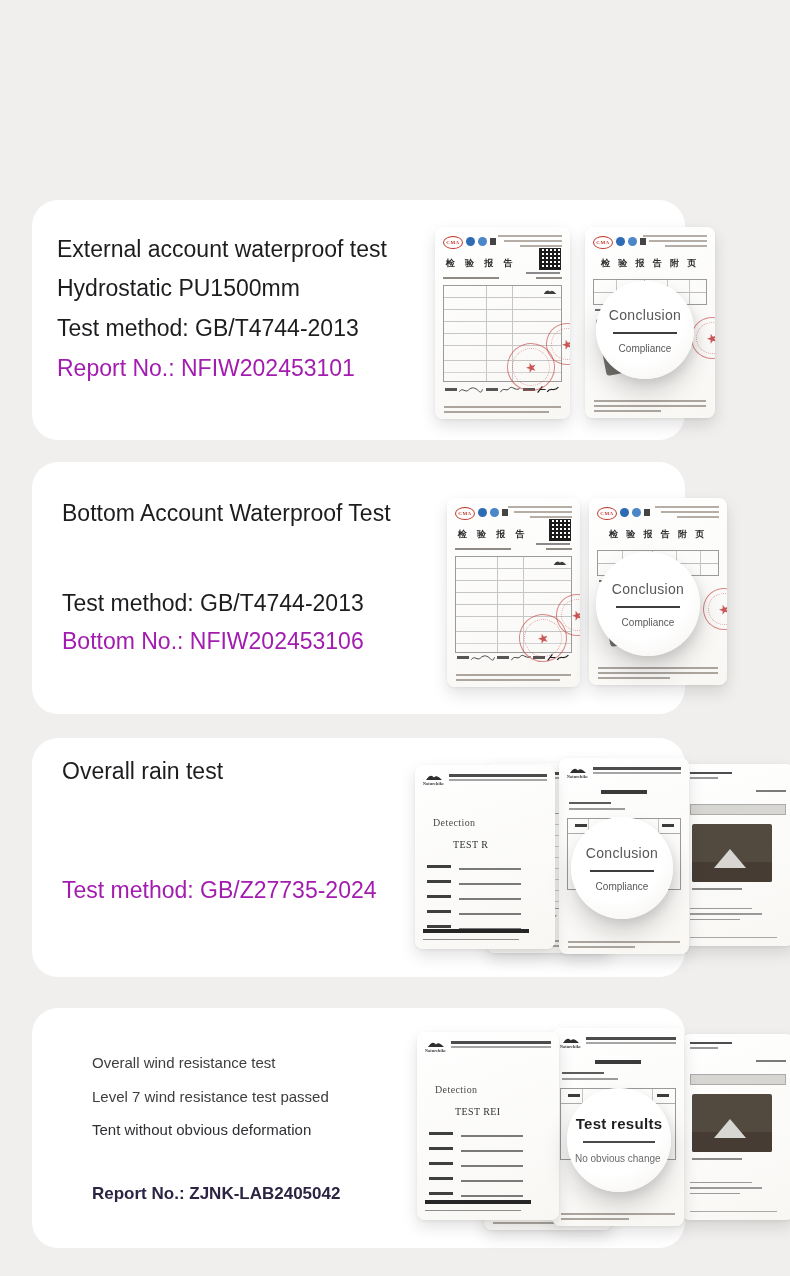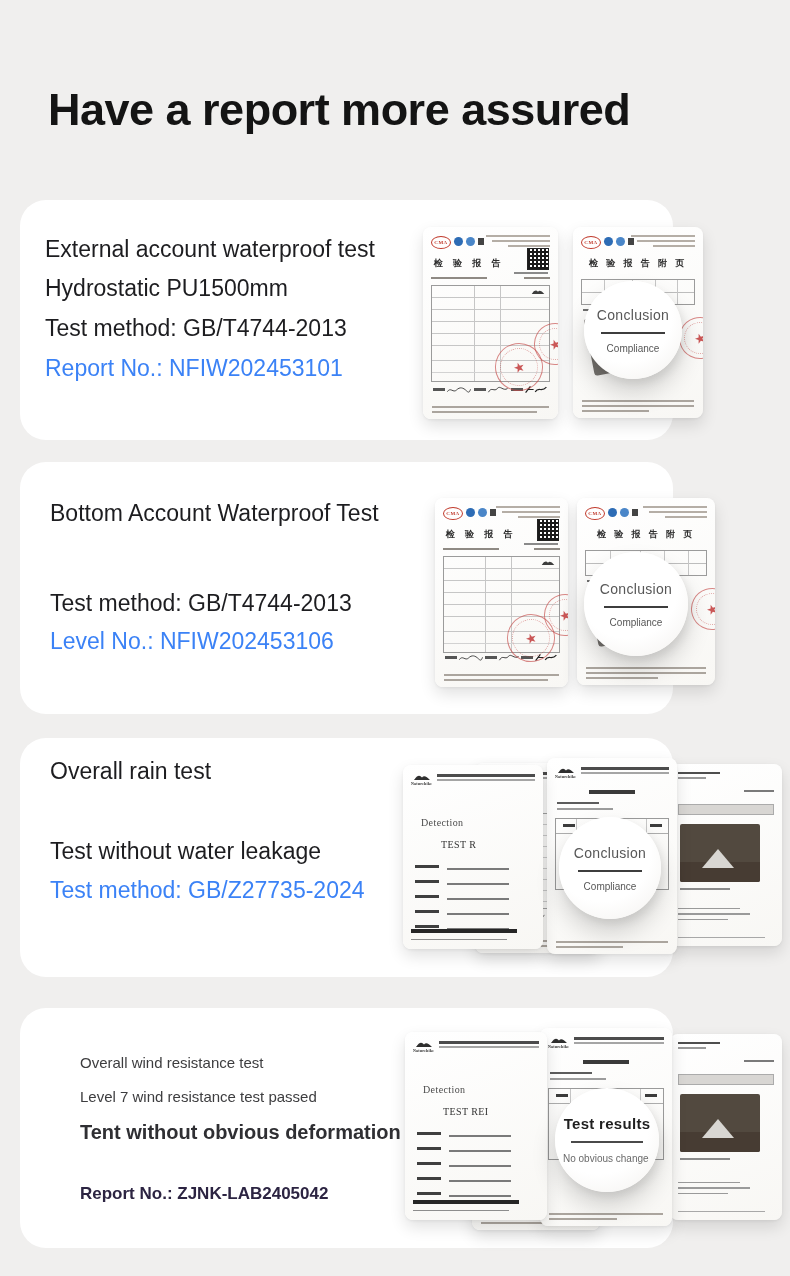--- a/index.html
+++ b/index.html
@@ -2,36 +2,36 @@
 <html><head>
 <meta charset="utf-8">
 <style>
   html,body{margin:0;padding:0;}
   body{background:#f0efee;font-family:"Liberation Sans", sans-serif;}
   .stage{position:relative;width:790px;height:1276px;background:#f0efee;overflow:hidden;}
 
   .page-title{position:absolute;left:48px;top:84px;margin:0;font-size:45px;font-weight:600;
     color:#141414;letter-spacing:-0.5px;}
 
-  .card{position:absolute;left:20px;width:653px;background:#ffffff;border-radius:26px;}
+  .card{position:absolute;left:32px;width:653px;background:#ffffff;border-radius:26px;}
   .card1{top:200px;height:240px;}
   .card2{top:462px;height:252px;}
   .card3{top:738px;height:239px;}
   .card4{top:1008px;height:240px;}
 
   .tline{position:absolute;margin:0;white-space:nowrap;font-weight:500;}
   .t-main{font-size:23px;color:#1d1d20;}
-  .t-purple{color:#3b82f6;}
+  .t-purple{color:#a21caf;}
   .card1 .tline{left:25px;}
   .card2 .tline,.card3 .tline{left:30px;}
   .card4 .tline{left:60px;}
 
   
   .t-s{font-size:15px;color:#3d3d3f;font-weight:400;}
-  .t-m{font-size:20px;color:#2f2f33;font-weight:700;}
+  .t-m{font-size:15px;color:#2f2f33;font-weight:400;}
   .t-xs{font-size:14px;color:#3d3d3f;font-weight:400;}
   .t-rep{font-size:17px;font-weight:700;color:#2c2442;}
 
   .certs{position:absolute;inset:0;}
 
   
   .doc{position:absolute;background:linear-gradient(160deg,#ffffff 0%,#f8f7f4 100%);
     border-radius:8px;box-shadow:0 7px 16px rgba(0,0,0,0.12),0 1px 3px rgba(0,0,0,0.06);overflow:hidden;font-family:Liberation Serif, serif;}
 
   
@@ -147,21 +147,20 @@
   .f-l1{width:62px;} .f-l2{width:72px;} .f-l3{width:50px;}
   .f-bottom{position:absolute;left:8px;bottom:8px;width:78%;height:1.5px;background:#a8a8a8;}
 
   svg{display:block;}
 </style>
 </head>
 <body>
 
 <div class="stage">
 
-  <h1 class="page-title">Have a report more assured</h1>
 
   <section class="card card1">
     <p class="tline t-main" style="top:36px">External account waterproof test</p>
     <p class="tline t-main" style="top:75px">Hydrostatic PU1500mm</p>
     <p class="tline t-main" style="top:115px">Test method: GB/T4744-2013</p>
     <p class="tline t-main t-purple" style="top:155px">Report No.: NFIW202453101</p>
 
     <div class="certs">
 
       <div class="doc" style="left:403px;top:27px;width:135px;height:192px;">
@@ -257,21 +256,21 @@
         <span class="mag-top">Conclusion</span>
         <span class="mag-div"></span>
         <span class="mag-bottom">Compliance</span>
       </div>
     </div>
   </section>
 
   <section class="card card2">
     <p class="tline t-main" style="top:38px">Bottom Account Waterproof Test</p>
     <p class="tline t-main" style="top:128px">Test method: GB/T4744-2013</p>
-    <p class="tline t-main t-purple" style="top:166px">Level No.: NFIW202453106</p>
+    <p class="tline t-main t-purple" style="top:166px">Bottom No.: NFIW202453106</p>
 
     <div class="certs">
       <div class="doc" style="left:415px;top:36px;width:133px;height:189px;">
         <div class="cert-head">
           <span class="logo-cma">CMA</span>
           <span class="logo-dot1"></span>
           <span class="logo-dot2"></span>
           <span class="logo-mark"></span>
           <span class="head-lines">
               <i class="hl1"></i>
@@ -359,21 +358,20 @@
       <div class="magnifier" style="left:564px;top:90px;width:104px;height:104px;">
         <span class="mag-top">Conclusion</span>
         <span class="mag-div"></span>
         <span class="mag-bottom">Compliance</span>
       </div>
     </div>
   </section>
 
   <section class="card card3">
     <p class="tline t-main" style="top:20px">Overall rain test</p>
-    <p class="tline t-main" style="top:100px">Test without water leakage</p>
     <p class="tline t-main t-purple" style="top:139px">Test method: GB/Z27735-2024</p>
 
     <div class="certs">
 
       <div class="doc" style="left:650px;top:26px;width:112px;height:182px;z-index:1;">
         <div class="f-bar1"></div>
           <div class="f-bar2"></div>
           <div class="f-bar3"></div>
         <div class="f-band"></div>
         <div class="photo">

